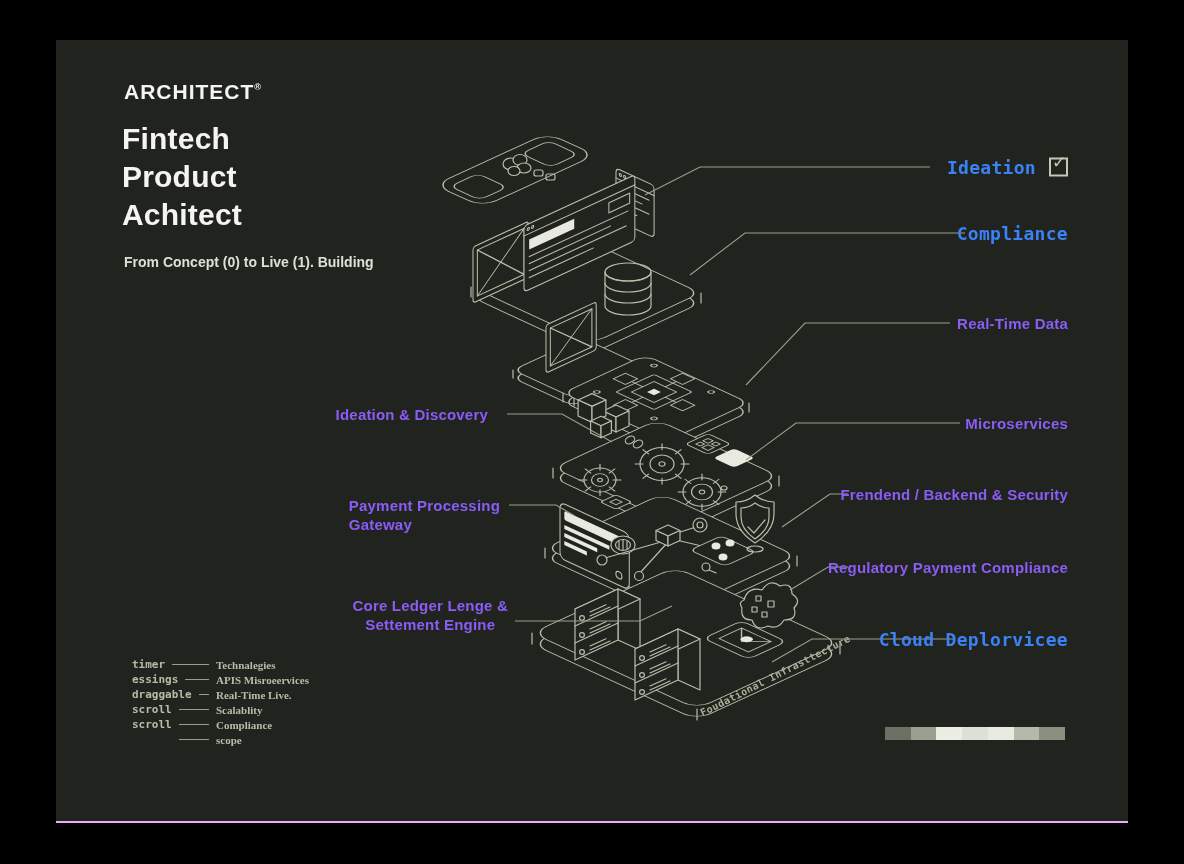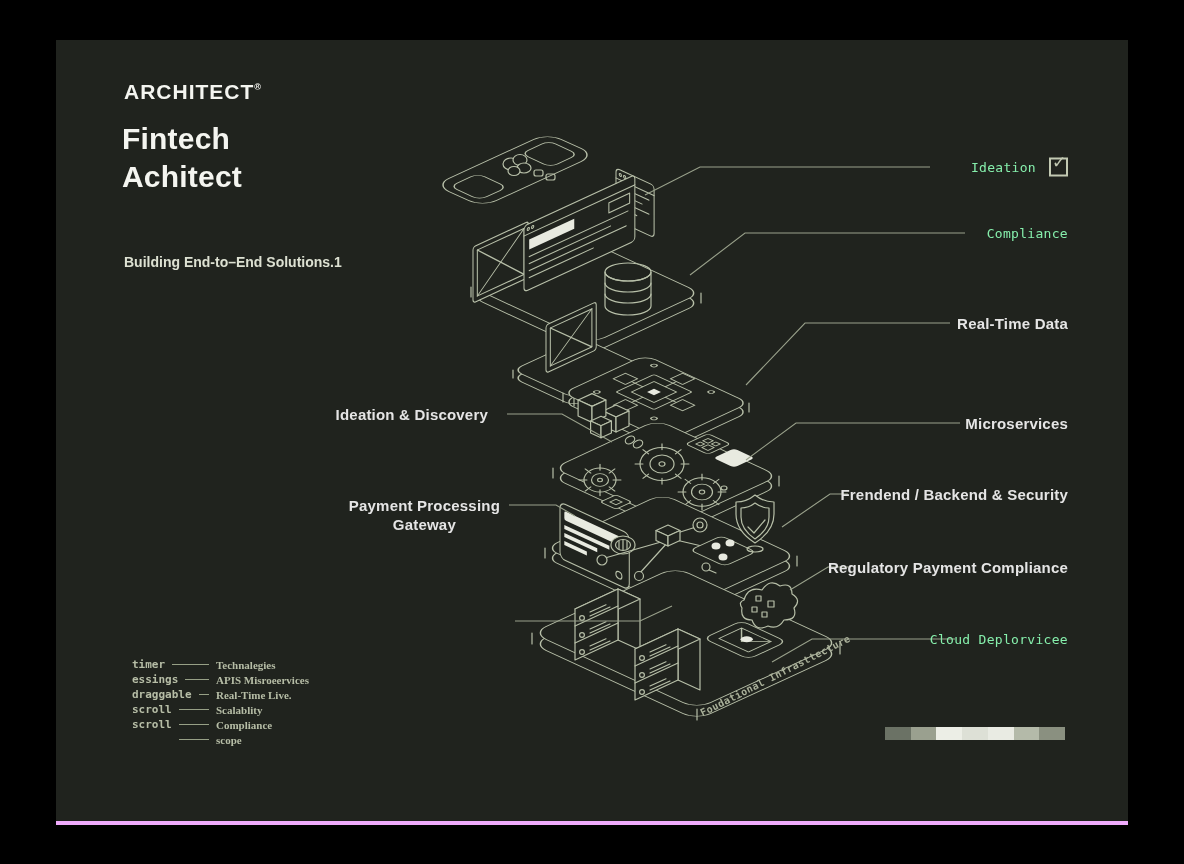--- a/index.html
+++ b/index.html
@@ -1,35 +1,35 @@
 <!DOCTYPE html>
 <html><head>
 <meta charset="utf-8">
 <style>
   html,body{margin:0;padding:0;background:#000;width:1184px;height:864px;overflow:hidden;}
   .stage{position:relative;width:1184px;height:864px;background:#000;}
   .poster{position:absolute;left:56px;top:40px;width:1072px;height:781px;background:#20231e;
-          border-bottom:4px solid #f0abfc;font-family:"Liberation Sans",sans-serif;}
+          border-bottom:2px solid #f0abfc;font-family:"Liberation Sans",sans-serif;}
   .art{position:absolute;left:0;top:0;width:1072px;height:781px;}
   .s{stroke:#b7bfa8;fill:none;stroke-width:1.2;stroke-linejoin:round;stroke-linecap:round;}
   .fbg{fill:#20231e;stroke:#b7bfa8;stroke-width:1.2;stroke-linejoin:round;}
   .fw{fill:#e8eae0;stroke:none;}
   .ld{stroke:#99a18b;stroke-width:1.1;fill:none;}
 
   .logo{position:absolute;left:68px;top:40px;color:#f4f5f0;font-size:21px;font-weight:800;letter-spacing:1px;}
   .logo sup{font-size:9px;vertical-align:9px;font-weight:700;}
   .title{position:absolute;left:66px;top:80px;color:#f4f5f0;font-size:30px;font-weight:700;line-height:38px;letter-spacing:.2px;}
   .title span{display:block;}
   .subtitle{position:absolute;left:68px;top:213px;color:#dde1d2;font-size:14px;font-weight:700;line-height:19px;}
   .subtitle span{display:block;}
 
   .callout-r{position:absolute;right:60px;transform:translateY(-50%);white-space:nowrap;text-align:right;}
   .callout-l{position:absolute;white-space:nowrap;}
-  .tag{font-family:"DejaVu Sans Mono",monospace;font-size:13px;font-weight:400;color:#86efac;letter-spacing:.3px;}
-  .strong{font-size:15px;font-weight:700;color:#e5e5e5;letter-spacing:.2px;}
+  .tag{font-family:"DejaVu Sans Mono",monospace;font-size:18px;font-weight:700;color:#3b82f6;letter-spacing:.3px;}
+  .strong{font-size:15px;font-weight:700;color:#8b5cf6;letter-spacing:.2px;}
   .row{display:flex;align-items:center;justify-content:flex-end;}
   .checkbox{width:15px;height:15px;border:2px solid #c2c9b2;display:inline-block;position:relative;margin-left:13px;}
   .check{position:absolute;left:1px;top:-8px;font-size:17px;font-weight:700;color:#c2c9b2;font-family:"DejaVu Sans",sans-serif;}
 
   .legend{position:absolute;left:68px;top:617px;width:216px;font-family:"DejaVu Sans Mono",monospace;
           font-size:11px;font-weight:700;color:#b6bda6;}
   .lrow{display:flex;align-items:center;height:15px;}
   .lrow .term{white-space:nowrap;min-width:2px;margin-left:8px;}
   .lrow .spacer{min-width:40px;}
   .lrow .line{flex:1;border-top:1.3px solid #97a086;margin:0 7px;}
@@ -435,44 +435,49 @@
         <path class="ld" d="M459,581 H584 L616,566"></path>
       </g>
     </svg>
 
     <div class="logo">
       <span>ARCHITECT</span><sup>®</sup>
     </div>
 
     <h1 class="title" style="margin:0">
       <span>Fintech</span>
+      <span>Product</span>
       <span>Achitect</span>
     </h1>
 
     <p class="subtitle" style="margin:0">
-      <span>Building End-to–End Solutions.1</span>
+      <span>From Concept (0) to Live (1). Building</span>
     </p>
 
     <div class="callout-r row" style="top:127px">
       <span class="tag">Ideation</span>
       <span class="checkbox">
         <span class="check">✓</span>
       </span>
     </div>
     <div class="callout-r tag" style="top:193px">Compliance</div>
     <div class="callout-r strong" style="top:283px">Real-Time Data</div>
     <div class="callout-r strong" style="top:383px">Microservices</div>
     <div class="callout-r strong" style="top:454px">Frendend / Backend &amp; Security</div>
     <div class="callout-r strong" style="top:527px">Regulatory Payment Compliance</div>
     <div class="callout-r tag" style="top:599px">Cloud Deplorvicee</div>
 
     <div class="callout-l strong" style="right:640px;top:374px;transform:translateY(-50%);text-align:right">Ideation &amp; Discovery</div>
-    <div class="callout-l strong" style="right:628px;top:456px;text-align:center;line-height:19px">
+    <div class="callout-l strong" style="right:628px;top:456px;line-height:19px">
       <div>Payment Processing</div>
       <div>Gateway</div>
+    </div>
+    <div class="callout-l strong" style="right:620px;top:556px;text-align:center;line-height:19px">
+      <div>Core Ledger Lenge &amp;</div>
+      <div>Settement Engine</div>
     </div>
 
     <div class="foundation">Foudational Infrasttecture</div>
 
     <div class="legend">
       <div class="lrow">
         <span class="term">timer</span>
         <span class="line"></span>
         <span class="def">Technalegies</span>
       </div>

